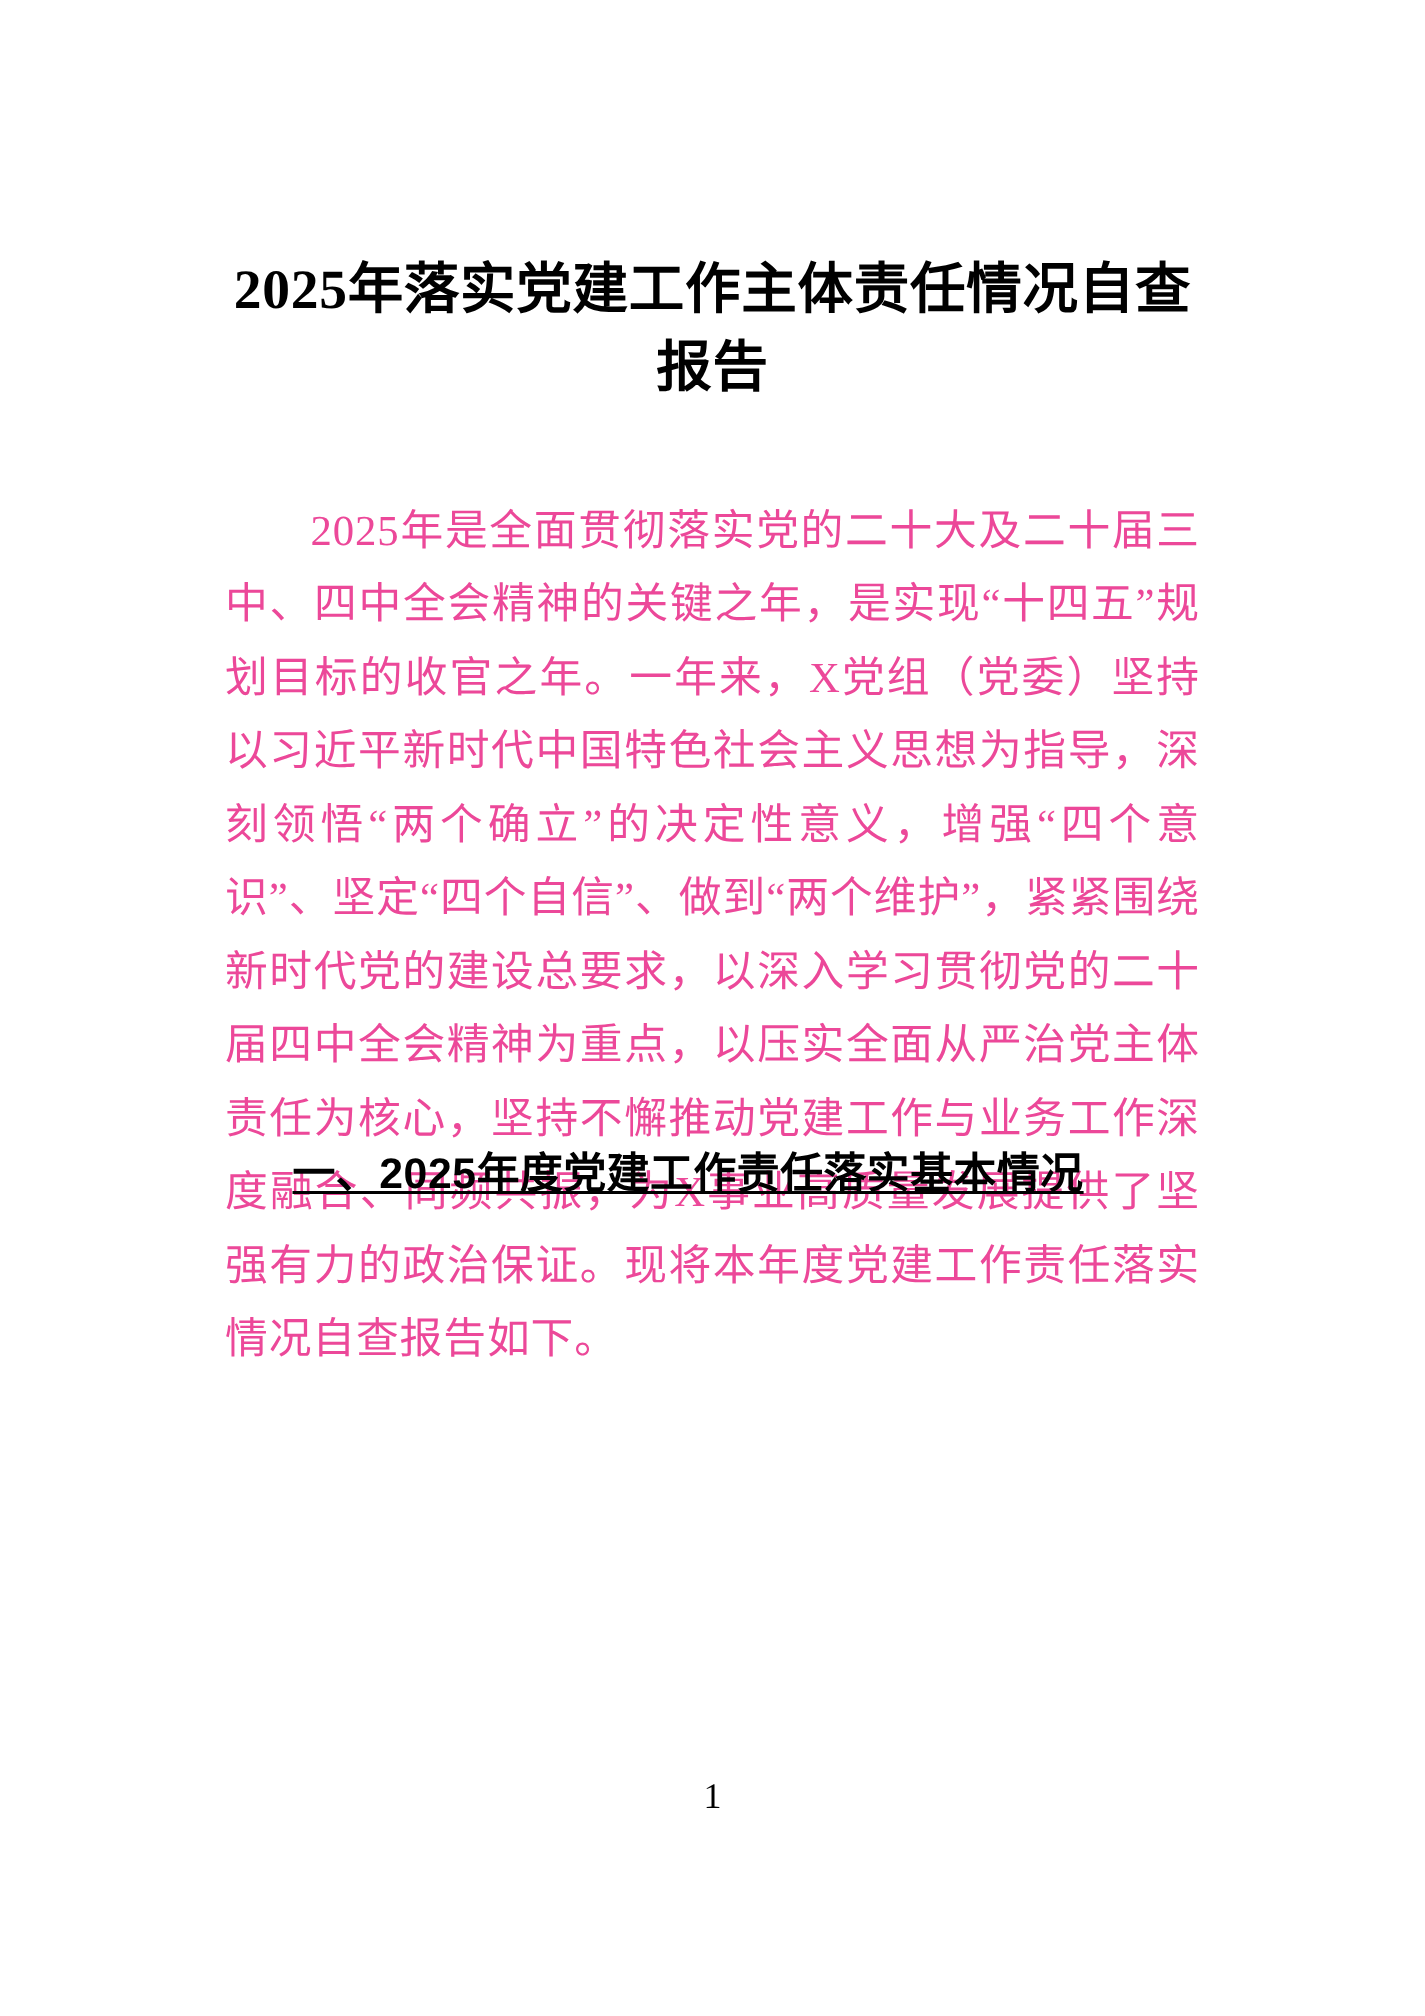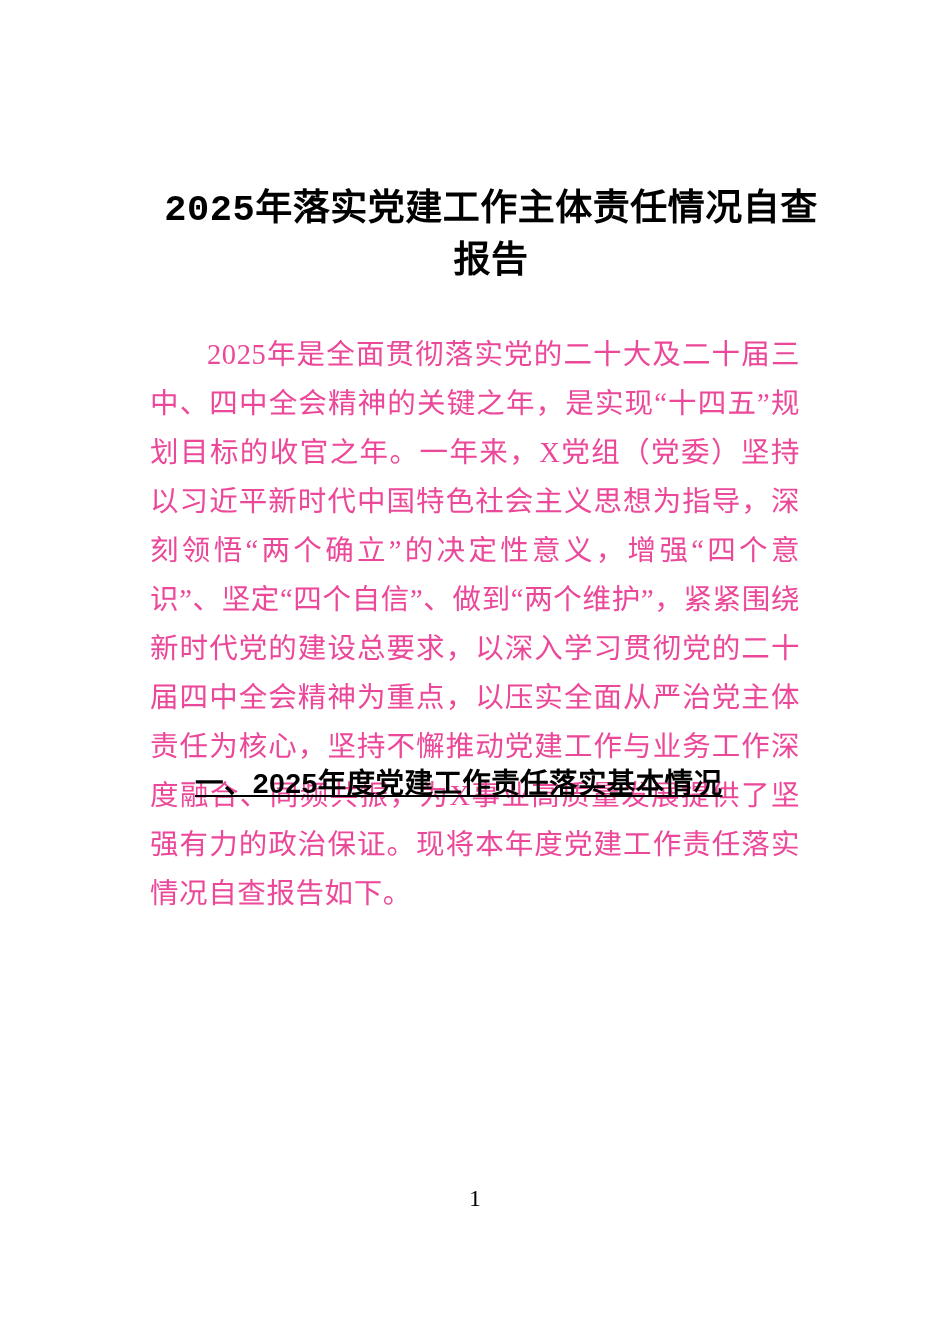--- a/index.html
+++ b/index.html
@@ -14,23 +14,23 @@
     width: 950px;
     height: 1344px;
     background: #ffffff;
     margin: 0 auto;
     overflow: hidden;
     box-sizing: border-box;
   }
 
   
   .doc-title {
-    margin: 16px;
+    margin: 0;
     padding: 0;
-    font-family: Liberation Mono, monospace;
+    font-family: Liberation Serif, serif;
     font-weight: bold;
     font-size: 37px;
     line-height: 52px;
     color: #000000;
     text-align: center;
     letter-spacing: 0.5px;
     position: absolute;
     top: 168px;
     left: 138px;
     width: 674px;

